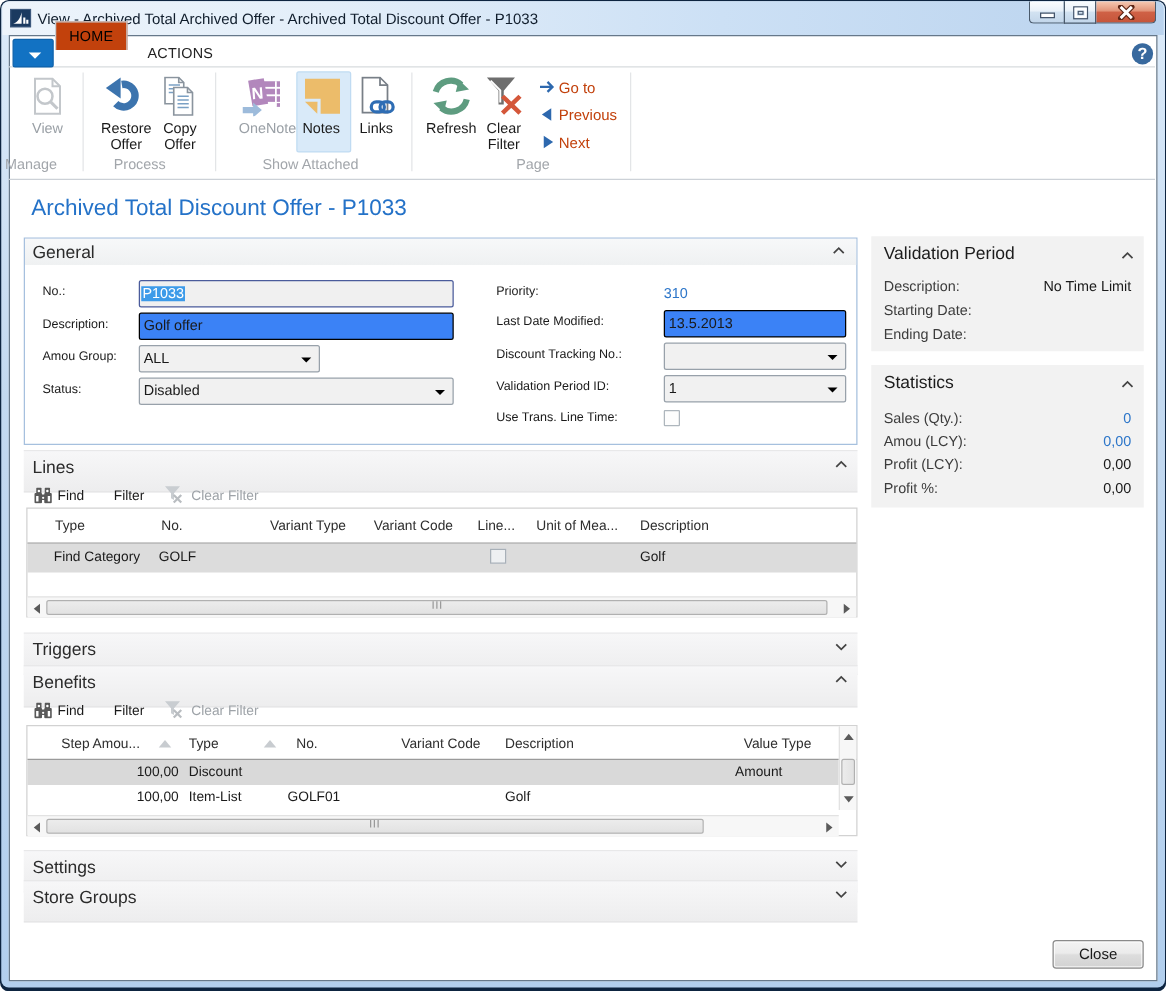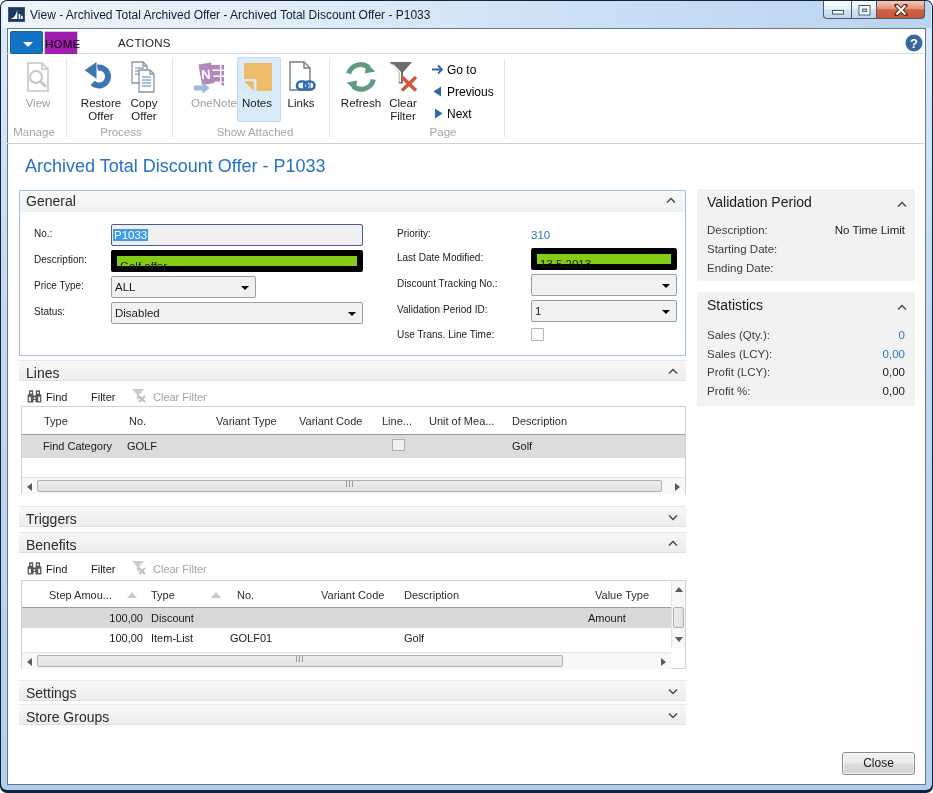--- a/index.html
+++ b/index.html
@@ -14,40 +14,40 @@
 
 #winbtns{left:823px;top:1px;height:18px;display:flex}
 .wbtn{height:18px;border:1px solid #4a5a6b;border-top:none;display:flex;align-items:center;justify-content:center}
 #btn-min{width:28px;border-right:none;border-radius:0 0 0 4px;background:linear-gradient(#fbfdfe 0%,#e9f1f9 45%,#d2e2f1 52%,#c2d6ea 100%)}
 #btn-max{width:26px;background:linear-gradient(#fbfdfe 0%,#e9f1f9 45%,#d2e2f1 52%,#c2d6ea 100%)}
 #btn-close{width:48px;border-left:none;border-radius:0 0 4px 0;background:linear-gradient(#f6cab4 0%,#e29479 45%,#cf6146 52%,#c6553a 100%)}
 
 #appbtn{left:10px;top:31px;width:33px;height:23px;background:#1272c3;border:1px solid #0e62aa;border-radius:2px}
 #appbtn .tri{position:absolute;left:12px;top:10px;width:0;height:0;border-left:5px solid transparent;border-right:5px solid transparent;border-top:5px solid #fff}
 #tabsep{left:7px;top:53px;width:917px;height:1px;background:#d8dbde}
-#tab-home{left:44px;top:31px;width:34px;height:23px;background:#a21caf;border:1px solid #cacdd1;border-bottom:none;text-align:center;line-height:24px;font-size:11.5px;color:#000;letter-spacing:.2px}
+#tab-home{left:44px;top:17px;width:58px;height:23px;background:#c2410c;border:1px solid #cacdd1;border-bottom:none;text-align:center;line-height:24px;font-size:11.5px;color:#000;letter-spacing:.2px}
 #tab-actions{left:118px;top:37px;font-size:11.5px;color:#222;letter-spacing:.2px}
 
 #ribbon-border{left:7px;top:143px;width:917px;height:1px;background:#ccd1d7}
 .rsep{top:58px;width:1px;height:79px;background:#e3e5e7}
 .ricon{top:61px;width:32px;height:32px}
 .rlabel{top:97px;font-size:11.5px;line-height:12.5px;text-align:center;color:#1a1a1a;white-space:pre-line}
 .rgray{color:#9aa0a6}
-.glabel{top:126px;font-size:11.5px;color:#a2a6ab;text-align:center;white-space:nowrap}
-.gtext{font-size:12px;color:#000000}
+.glabel{top:126px;font-size:11.5px;color:#a2a6ab;white-space:nowrap}
+.gtext{font-size:12px;color:#c2410c}
 
 #heading{left:25px;top:156px;font-size:18px;color:#2472c8}
-.secbar{left:19px;width:667px;height:21px;background:linear-gradient(#f7f7f8,#ededee);border-top:1px solid #e8e8e9;border-bottom:1px solid #e0e0e1}
+.secbar{left:19px;width:667px;height:34px;background:linear-gradient(#f7f7f8,#ededee);border-top:1px solid #e8e8e9;border-bottom:1px solid #e0e0e1}
 .secbar .t{position:absolute;left:7px;top:4px;font-size:14px;color:#2b2b2b}
 .chev{position:absolute;right:8px;top:7px}
 
 #genbox{left:19px;top:190px;width:667px;height:166px;border:1px solid #a6c0de}
 #genhead{left:20px;top:191px;width:665px;height:21px;background:linear-gradient(#f7f8f9,#eff1f2)}
 .flabel{font-size:10px;color:#1a1a1a;white-space:nowrap}
-.input{background:#84cc16;border:6px solid #000000;border-radius:2px;font-size:11.5px;line-height:20px;padding-left:3px;white-space:nowrap}
+.input{background:#3b82f6;border:1px solid #000000;border-radius:2px;font-size:11.5px;line-height:20px;padding-left:3px;white-space:nowrap}
 .ddown{background:#f1f1f1;border:1px solid #98a1aa;border-radius:2px;font-size:11.5px;line-height:20px;padding-left:3px;white-space:nowrap}
 .ddarr{position:absolute;right:6px;top:9px;width:0;height:0;border-left:4px solid transparent;border-right:4px solid transparent;border-top:4px solid #000}
 .cbox{width:13px;height:13px;background:#fdfdfd;border:1px solid #aeb6bd;border-radius:1px}
 
 .fbox{left:697px;width:218px;background:#f2f2f2}
 .fbhead{position:absolute;left:10px;top:5px;font-size:14px;color:#1c1c1c}
 .fl{position:absolute;left:10px;font-size:11.5px;color:#3c3c3c;white-space:nowrap}
 .fv{position:absolute;right:10px;font-size:11.5px;color:#1a1a1a;white-space:nowrap}
 .blue{color:#2d76c9}
 
@@ -220,21 +220,21 @@
 <div class="abs" id="genbox"></div>
 <div class="abs" id="genhead">
     <span style="position:absolute;left:6px;top:2px;font-size:14px;color:#2b2b2b">General</span>
   </div>
 <svg class="abs" style="left:666px;top:197px" width="10" height="7">
     <path d="M1 5.5 L5 1.5 L9 5.5" stroke="#444" stroke-width="1.4" fill="none"></path>
   </svg>
 
 <div class="abs flabel" style="left:34px;top:228px">No.:</div>
 <div class="abs flabel" style="left:34px;top:254px">Description:</div>
-<div class="abs flabel" style="left:34px;top:280px">Price Type:</div>
+<div class="abs flabel" style="left:34px;top:280px">Amou Group:</div>
 <div class="abs flabel" style="left:34px;top:306px">Status:</div>
 <div class="abs input" style="left:111px;top:224px;width:252px;height:22px;border:1px solid #4a5b9b;background:#f0f0f0"><span style="background:#3d9be9;color:#fff;padding:0 1px;margin-left:-2px">P1033</span></div>
 <div class="abs input" style="left:111px;top:250px;width:252px;height:22px">Golf offer</div>
 <div class="abs ddown" style="left:111px;top:276px;width:145px;height:22px">ALL<div class="ddarr"></div></div>
 <div class="abs ddown" style="left:111px;top:302px;width:252px;height:22px">Disabled<div class="ddarr"></div></div>
 
 <div class="abs flabel" style="left:397px;top:228px">Priority:</div>
 <div class="abs flabel" style="left:397px;top:252px">Last Date Modified:</div>
 <div class="abs flabel" style="left:397px;top:278px">Discount Tracking No.:</div>
 <div class="abs flabel" style="left:397px;top:304px">Validation Period ID:</div>
@@ -257,21 +257,21 @@
   <div class="fl" style="top:54px">Starting Date:</div>
   <div class="fl" style="top:73px">Ending Date:</div>
 </div>
 <div class="abs fbox" style="top:292px;height:114px">
   <div class="fbhead">Statistics</div>
   <svg class="chev" width="10" height="7" style="top:12px">
       <path d="M1 5.5 L5 1.5 L9 5.5" stroke="#444" stroke-width="1.4" fill="none"></path>
     </svg>
   <div class="fl" style="top:37px">Sales (Qty.):</div>
     <div class="fv blue" style="top:37px">0</div>
-  <div class="fl" style="top:56px">Sales (LCY):</div>
+  <div class="fl" style="top:56px">Amou (LCY):</div>
     <div class="fv blue" style="top:56px">0,00</div>
   <div class="fl" style="top:74px">Profit (LCY):</div>
     <div class="fv" style="top:74px">0,00</div>
   <div class="fl" style="top:93px">Profit %:</div>
     <div class="fv" style="top:93px">0,00</div>
 </div>
 
 <div class="abs secbar" style="top:360px">
     <span class="t">Lines</span>
   <svg class="chev" width="10" height="7">

